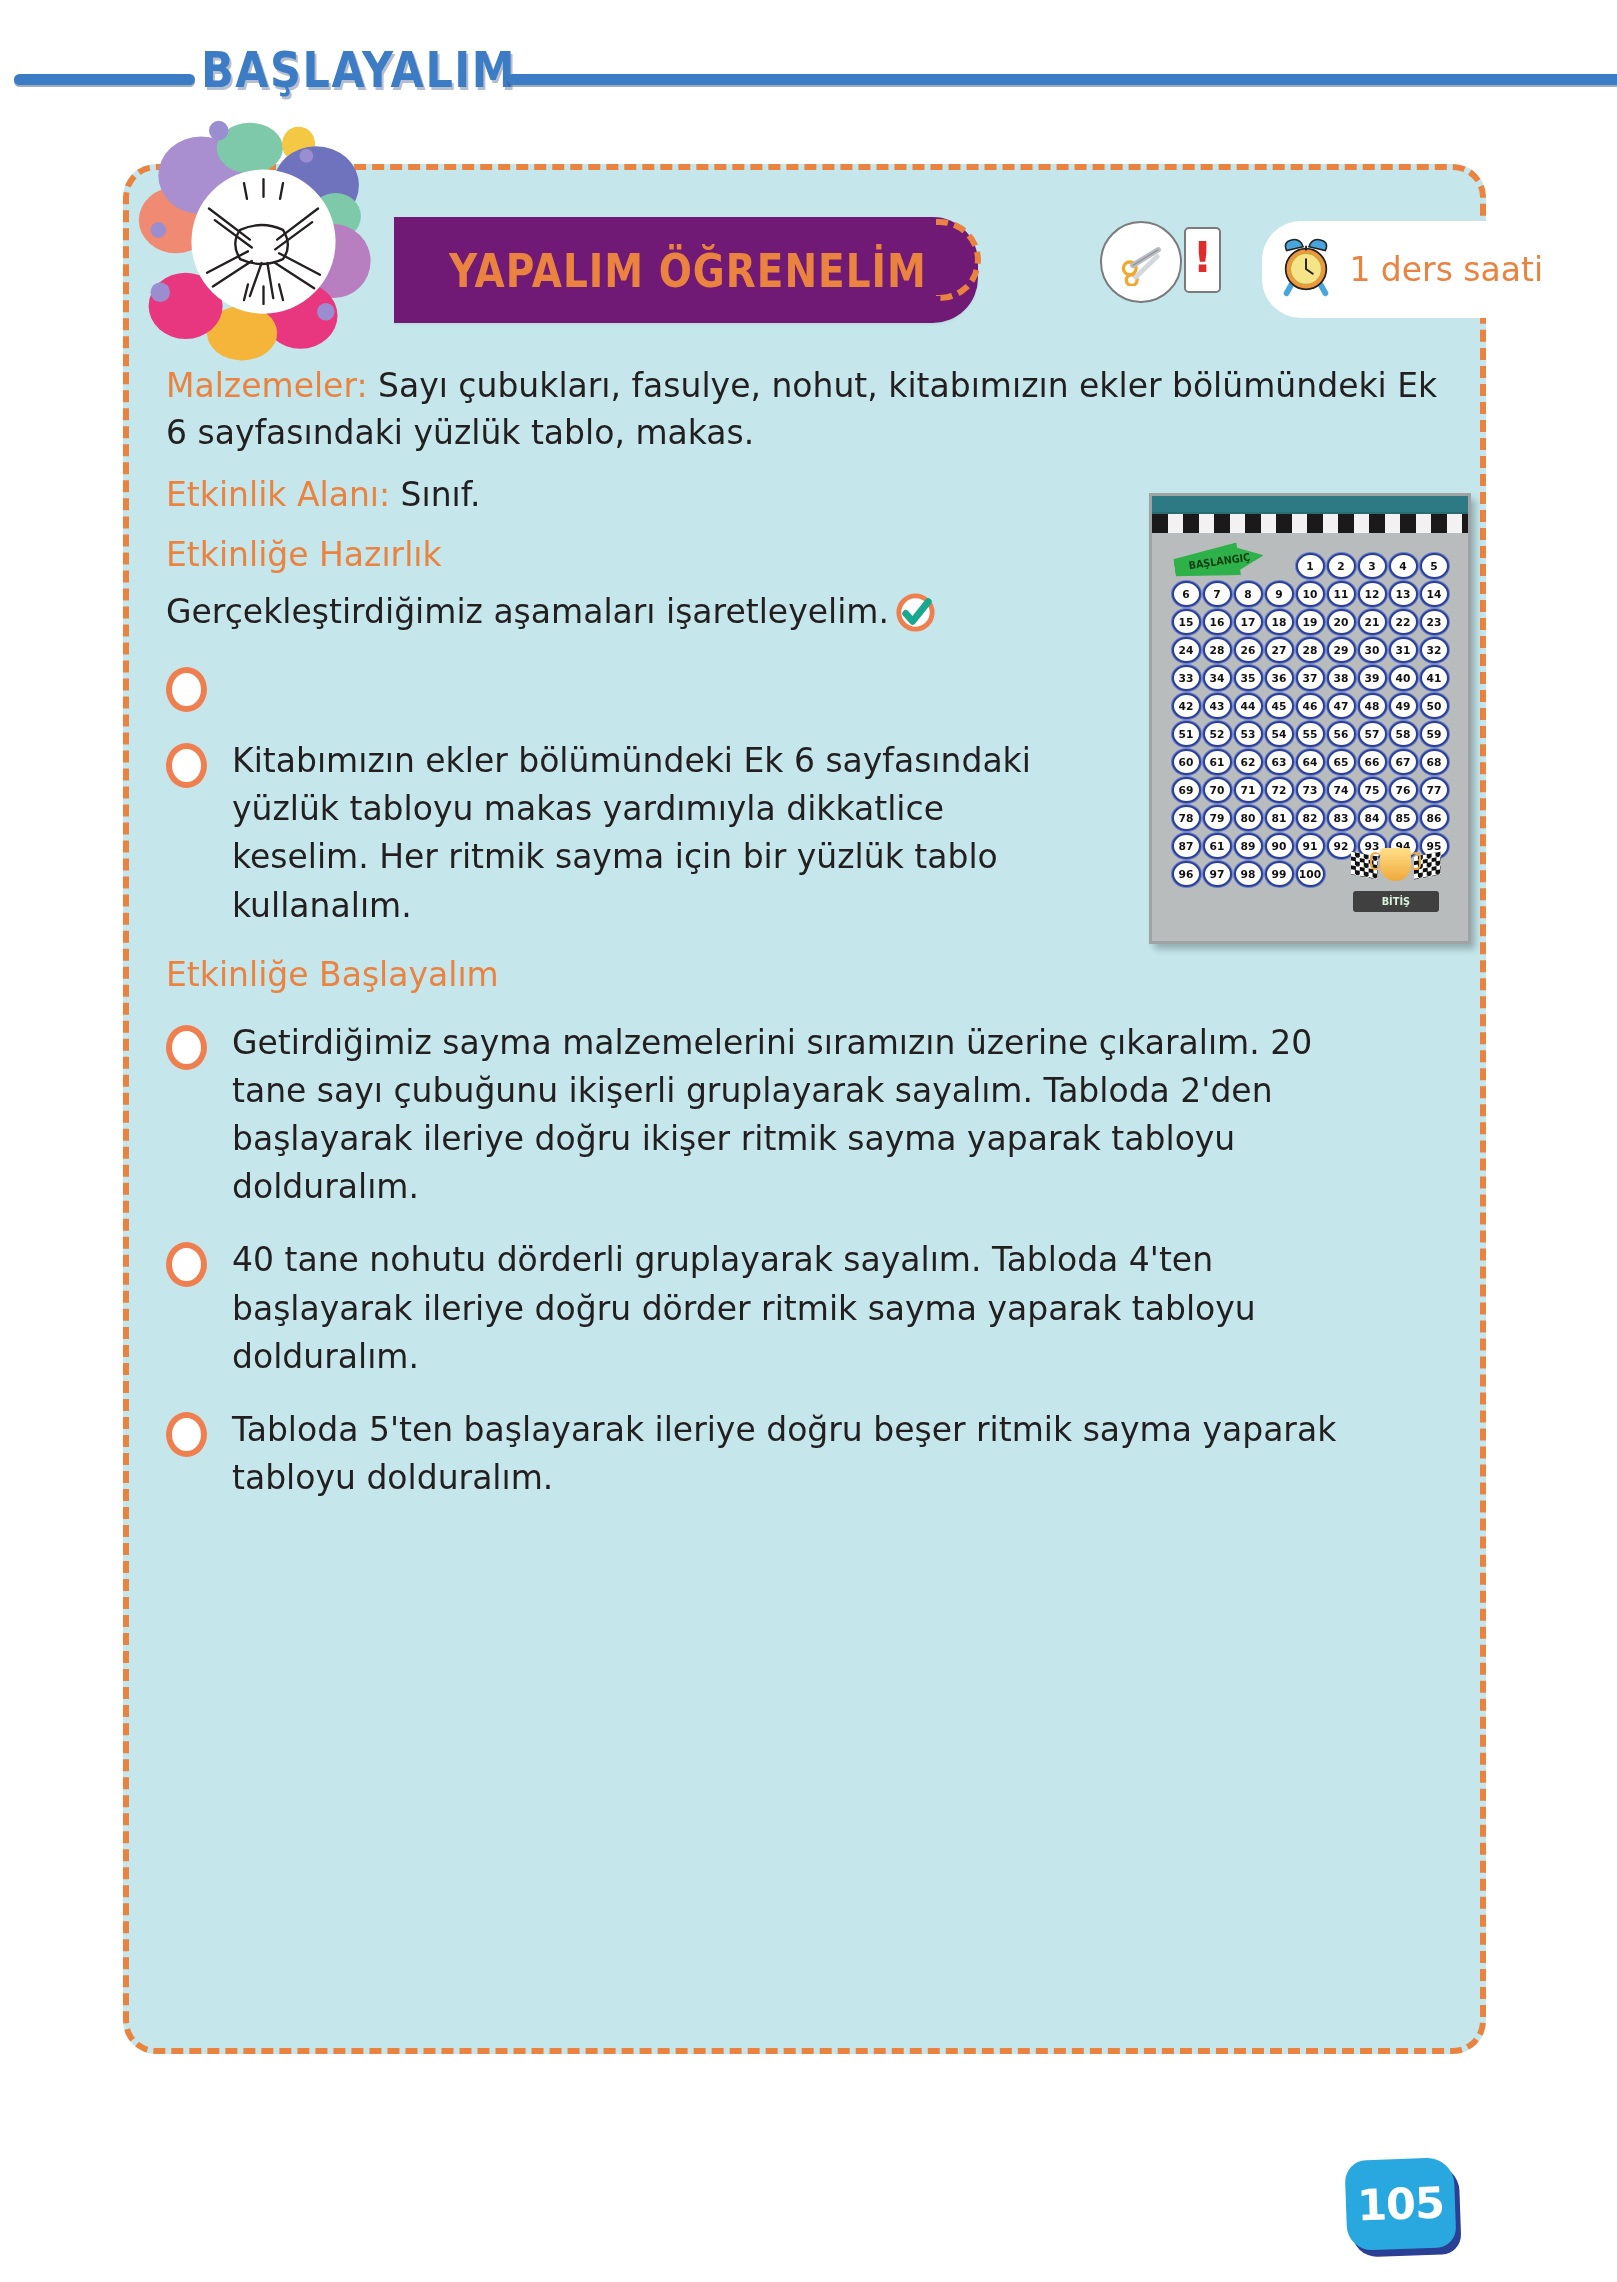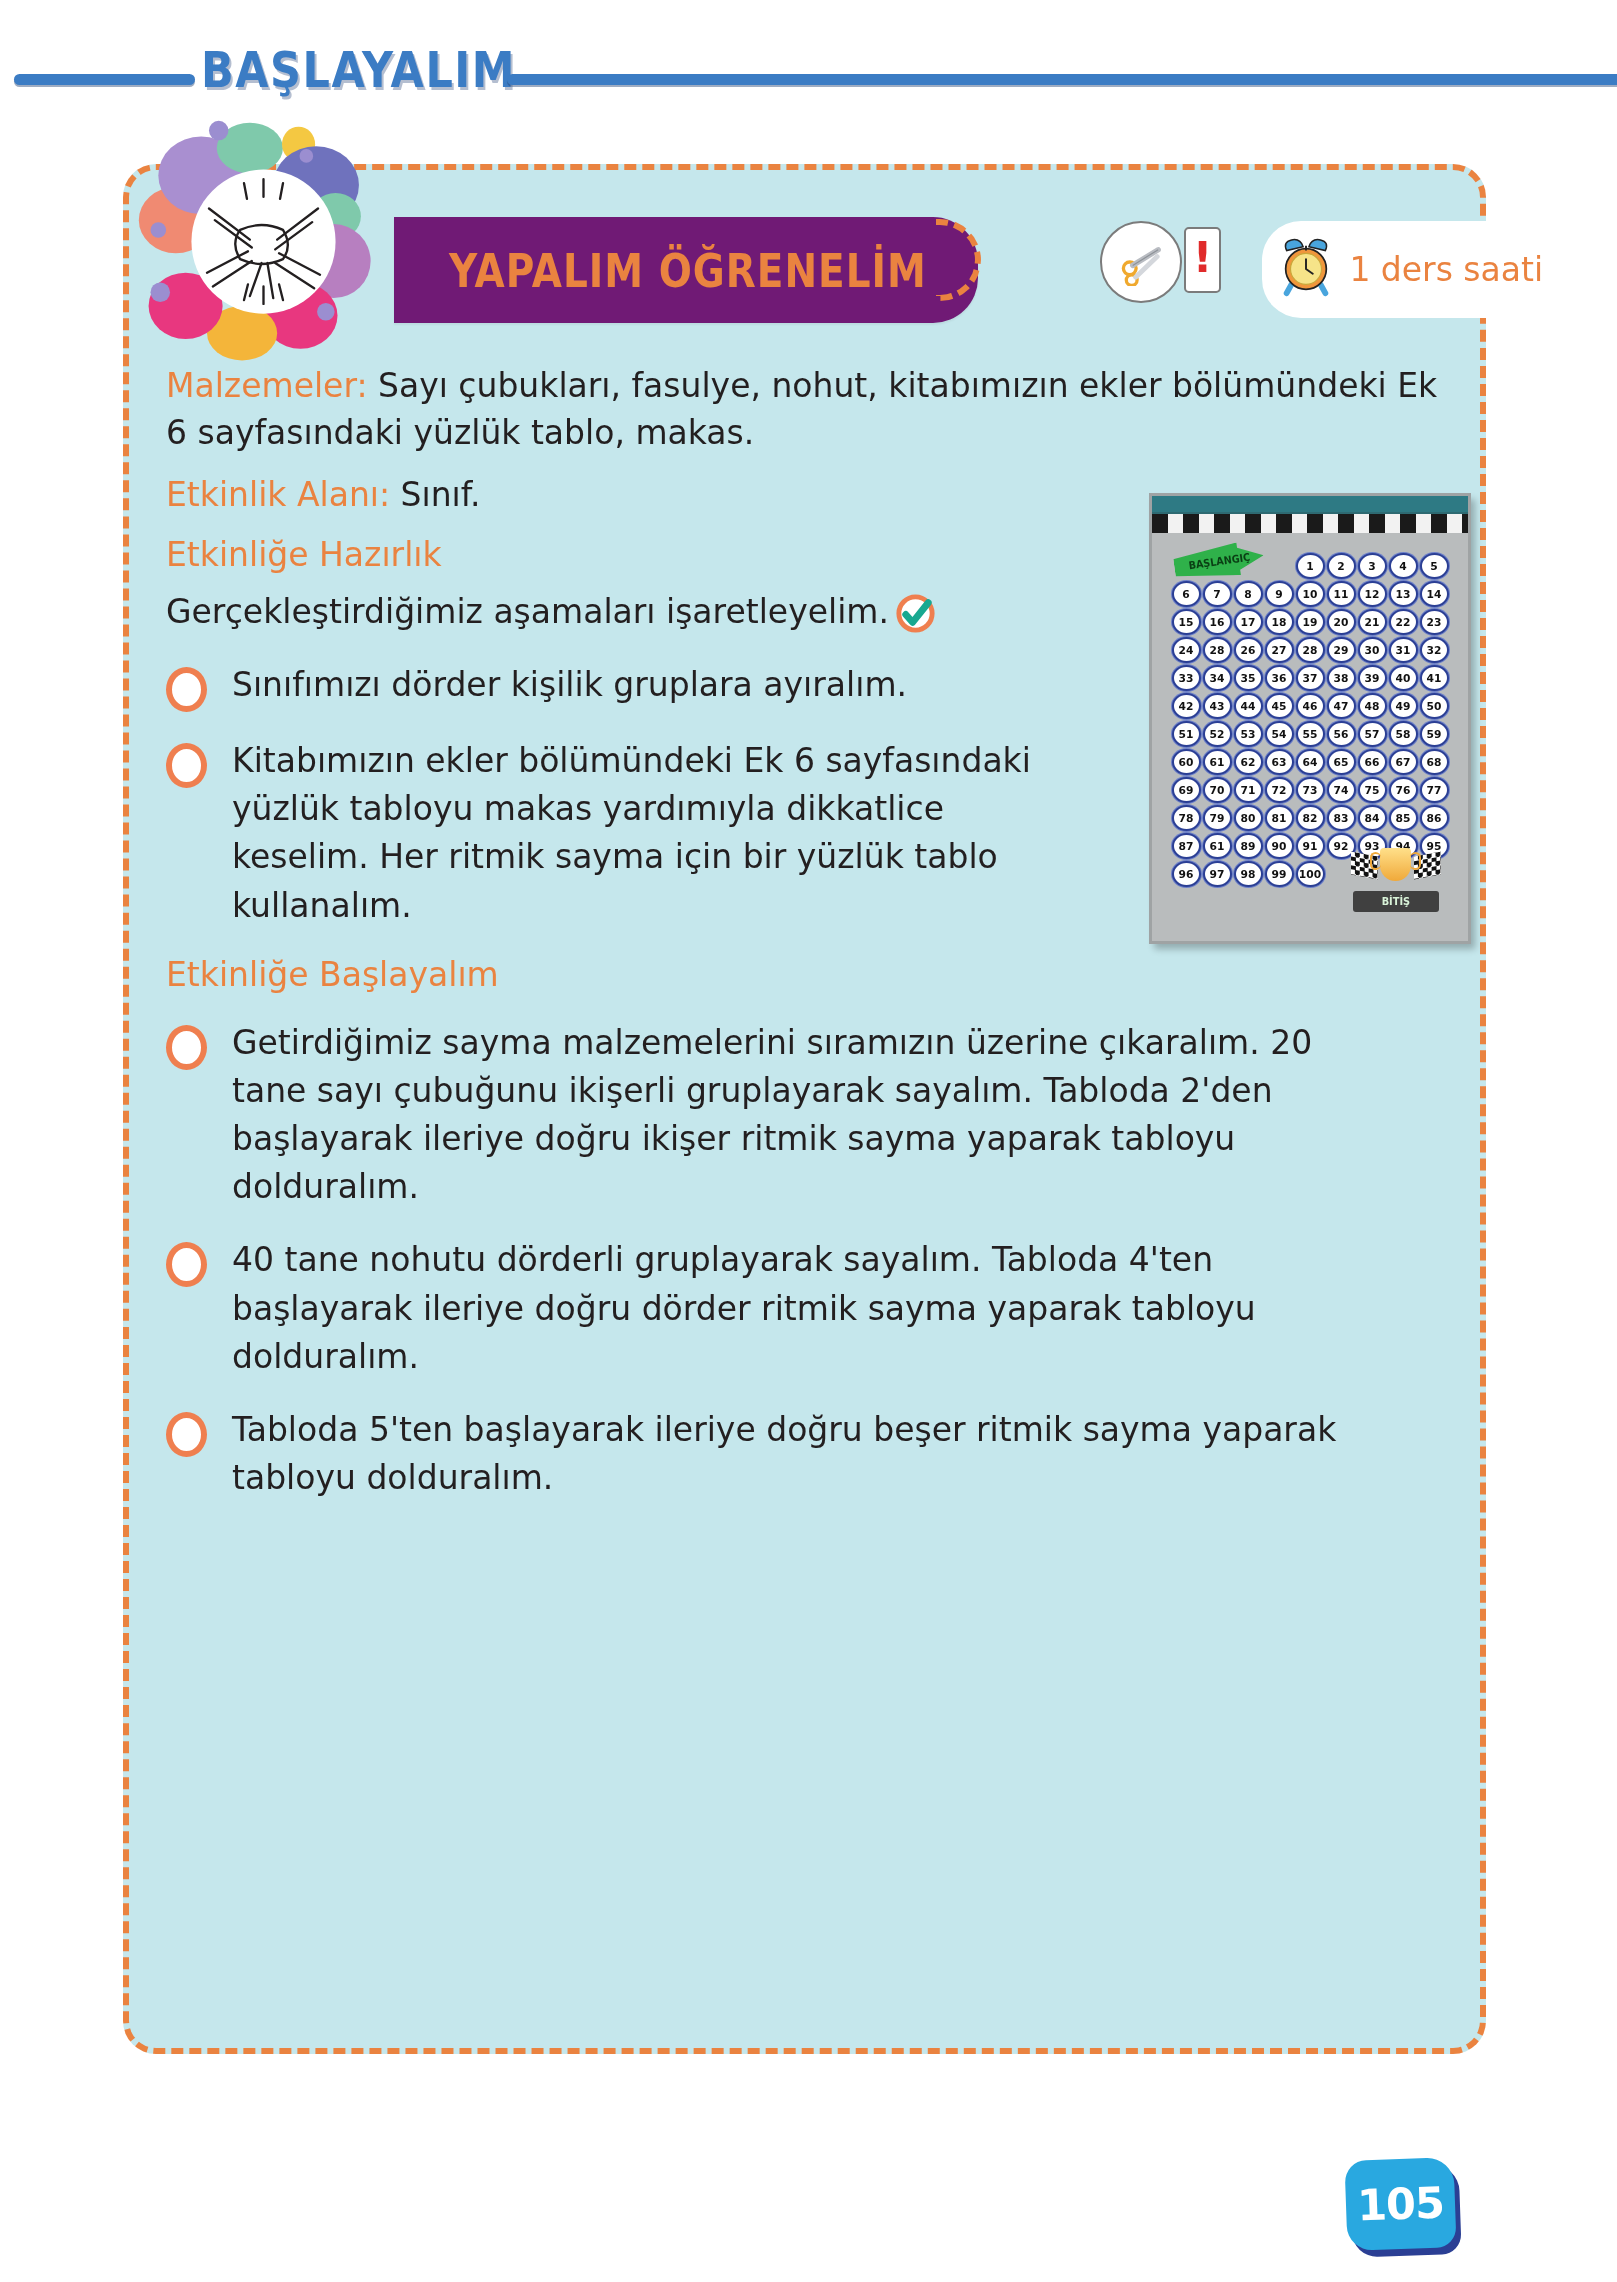--- a/index.html
+++ b/index.html
@@ -186,21 +186,21 @@
     font-family: "DejaVu Sans", sans-serif;
     font-size: 33px;
     color: #ea8340;
     margin: 0;
   }
   .sp-a { height: 15.6px; }
   .sp-b { height: 25px; }
 
   .checkline {
     display: flex;
-    align-items: flex-end;
+    align-items: center;
     gap: 4px;
   }
   .check-icon {
     width: 45px; height: 45px;
     flex: 0 0 45px;
     position: relative;
   }
 
   .bullet-row {
     display: flex;
@@ -582,21 +582,20 @@
     <span class="check-icon">
       <svg width="45" height="45" viewBox="0 0 46 46" aria-hidden="true">
         <circle cx="23" cy="23" r="17" fill="#ffffff" stroke="#ef7f4f" stroke-width="5"></circle>
         <path d="M13 24 l7 8 l16 -20" fill="none" stroke="#18a890" stroke-width="7" stroke-linecap="round" stroke-linejoin="round"></path>
       </svg>
     </span>
   </div>
 
   <div class="bullet-row">
     <span class="bullet-ring"></span>
-    <span class="bullet-text narrow">Sınıfımızı dörder kişilik gruplara ayıralım.</span>
   </div>
 
   <div class="bullet-row">
     <span class="bullet-ring"></span>
     <span class="bullet-text narrow">Kitabımızın ekler bölümündeki Ek 6 sayfasındaki yüzlük tabloyu makas yardımıyla dikkatlice keselim. Her ritmik sayma için bir yüzlük tablo kullanalım.</span>
   </div>
 
   <div class="sp-b"></div>
 
   <p class="heading">Etkinliğe Başlayalım</p>

